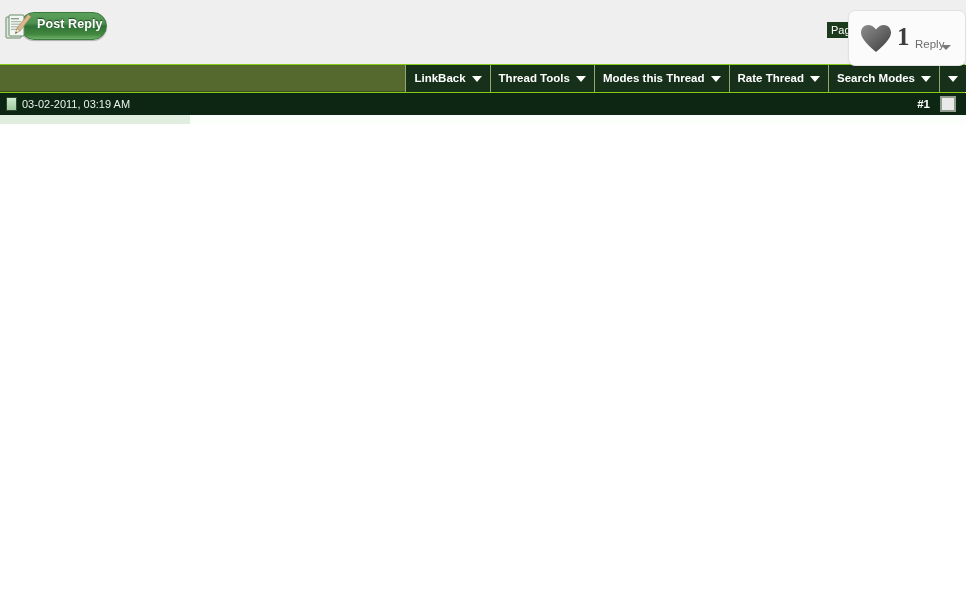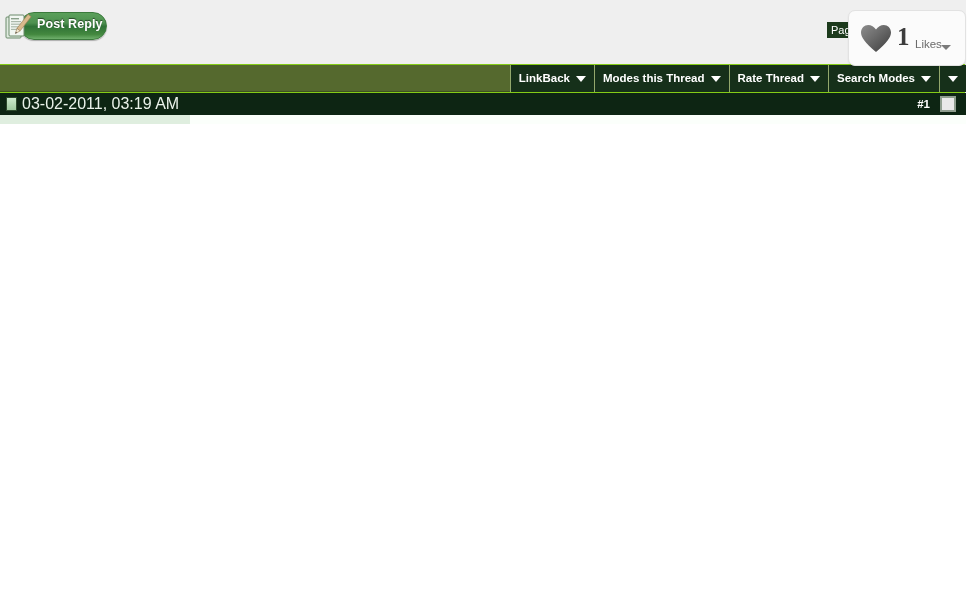--- a/index.html
+++ b/index.html
@@ -202,21 +202,21 @@
     width: 11px;
     height: 14px;
     background: linear-gradient(to bottom, #cdeacd, #9ec99e);
     border: 1px solid #2c4a2c;
     box-sizing: border-box;
   }
   #post-date {
     position: absolute;
     left: 22px;
     top: 4px;
-    font-size: 16px;
+    font-size: 11px;
     color: #eaf2ea;
     white-space: nowrap;
     line-height: 14px;
   }
   #post-number {
     position: absolute;
     right: 36px;
     top: 4px;
     font-size: 11.5px;
     font-weight: bold;
@@ -313,34 +313,38 @@
         <defs>
           <linearGradient id="heartGrad" x1="0" y1="0" x2="1" y2="1">
             <stop offset="0%" stop-color="#8d8d8d"></stop>
             <stop offset="45%" stop-color="#6a6a6a"></stop>
             <stop offset="100%" stop-color="#3a3a3a"></stop>
           </linearGradient>
         </defs>
         <path d="M15 27 C 4 18, 0 12, 0 7.5 C 0 3, 3.4 0, 7.2 0 C 10.2 0, 13.2 1.8, 15 4.6 C 16.8 1.8, 19.8 0, 22.8 0 C 26.6 0, 30 3, 30 7.5 C 30 12, 26 18, 15 27 Z" fill="url(#heartGrad)"></path>
       </svg>
       <div id="likes-count">1</div>
-      <div id="likes-label">Likes</div>
+      <div id="likes-label">Reply</div>
       <div id="likes-caret"></div>
     </div>
 
   </div>
 
   <div id="menu-bar">
     <div id="menu-spacer"></div>
 
     <div class="menu-item">
       <span class="label">LinkBack</span>
       <span class="menu-caret"></span>
     </div>
 
+    <div class="menu-item">
+      <span class="label">Thread Tools</span>
+      <span class="menu-caret"></span>
+    </div>
 
     <div class="menu-item">
       <span class="label">Modes this Thread</span>
       <span class="menu-caret"></span>
     </div>
 
     <div class="menu-item">
       <span class="label">Rate Thread</span>
       <span class="menu-caret"></span>
     </div>

